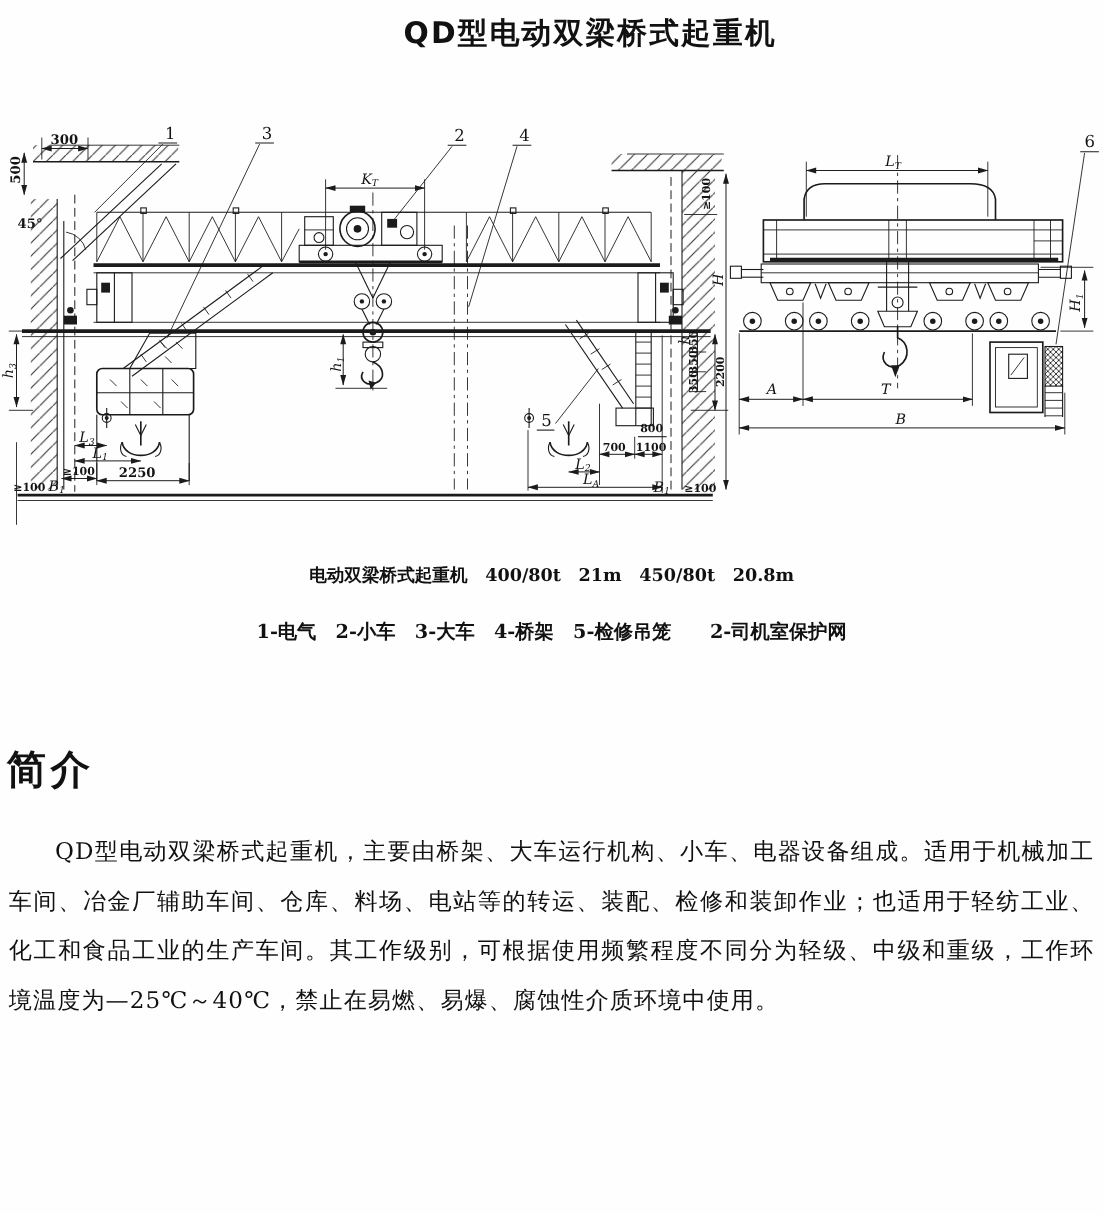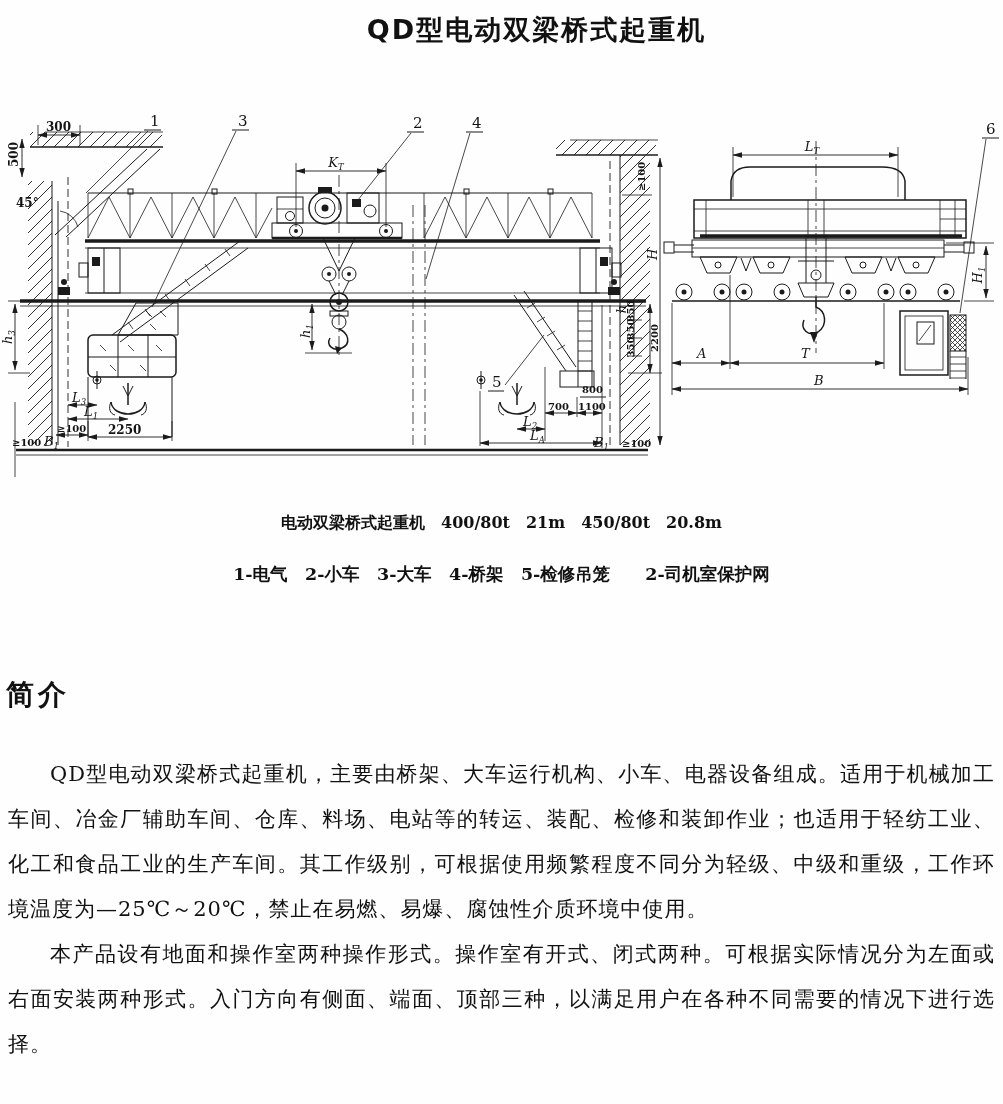--- a/index.html
+++ b/index.html
@@ -6,21 +6,21 @@
   .page{position:relative;width:1003px;height:1104px;background:#fefefe;overflow:hidden;
         font-family:"DejaVu Serif",serif;color:#111;}
   .title{position:absolute;top:12px;left:0;width:100%;text-align:center;
          font-family:"DejaVu Sans",sans-serif;font-weight:bold;font-size:27px;letter-spacing:2px;padding-left:35px;}
   .drawing{position:absolute;top:105px;left:0;}
   .caption{position:absolute;top:513px;left:0;width:100%;text-align:center;
            font-weight:bold;font-size:16px;white-space:pre;}
   .legend{position:absolute;top:562px;left:0;width:100%;text-align:center;
           font-weight:bold;font-size:17.5px;white-space:pre;}
   .intro{position:absolute;top:676px;left:6px;
-         font-family:"DejaVu Sans",sans-serif;font-weight:bold;font-size:28px;letter-spacing:4px;}
+         font-family:"DejaVu Sans",sans-serif;font-weight:bold;font-size:36px;letter-spacing:4px;}
   .bodytext{position:absolute;top:752px;left:8px;width:987px;
             font-size:21px;line-height:45px;text-align:justify;letter-spacing:1px;}
   .bodytext p{margin:0;text-indent:2em;}
   
   .ln{stroke:#1b1b1b;stroke-width:1;fill:none;}
   .ln15{stroke:#1b1b1b;stroke-width:1.5;fill:none;}
   .bold{stroke:#1b1b1b;stroke-width:3.5;fill:none;}
   .bold2{stroke:#1b1b1b;stroke-width:2.5;fill:none;}
   .thin{stroke:#1b1b1b;stroke-width:0.8;fill:none;}
   .dash{stroke:#1b1b1b;stroke-width:0.8;fill:none;stroke-dasharray:12 4 3 4;}
@@ -414,17 +414,16 @@
       <line class="dim" x1="672" y1="284" x2="968" y2="284"></line>
       <text class="tlet" x="814" y="280">B</text>
     </g>
   </svg>
 
   <div class="caption">电动双梁桥式起重机　400/80t　21m　450/80t　20.8m</div>
   <div class="legend">1-电气　2-小车　3-大车　4-桥架　5-检修吊笼　　2-司机室保护网</div>
   <div class="intro">简介</div>
 
   <div class="bodytext">
-    <p>QD型电动双梁桥式起重机，主要由桥架、大车运行机构、小车、电器设备组成。适用于机械加工车间、冶金厂辅助车间、仓库、料场、电站等的转运、装配、检修和装卸作业；也适用于轻纺工业、化工和食品工业的生产车间。其工作级别，可根据使用频繁程度不同分为轻级、中级和重级，工作环境温度为—25℃～20℃，禁止在易燃、易爆、腐蚀性介质环境中使用。</p>
-    <p>本产品设有地面和操作室两种操作形式。操作室有开式、闭式两种。可根据实际情况分为左面或右面安装两种形式。入门方向有侧面、端面、顶部三种，以满足用户在各种不同需要的情况下进行选择。</p>
+    <p>QD型电动双梁桥式起重机，主要由桥架、大车运行机构、小车、电器设备组成。适用于机械加工车间、冶金厂辅助车间、仓库、料场、电站等的转运、装配、检修和装卸作业；也适用于轻纺工业、化工和食品工业的生产车间。其工作级别，可根据使用频繁程度不同分为轻级、中级和重级，工作环境温度为—25℃～40℃，禁止在易燃、易爆、腐蚀性介质环境中使用。</p>
   </div>
 
 </div>
 
 </body></html>

